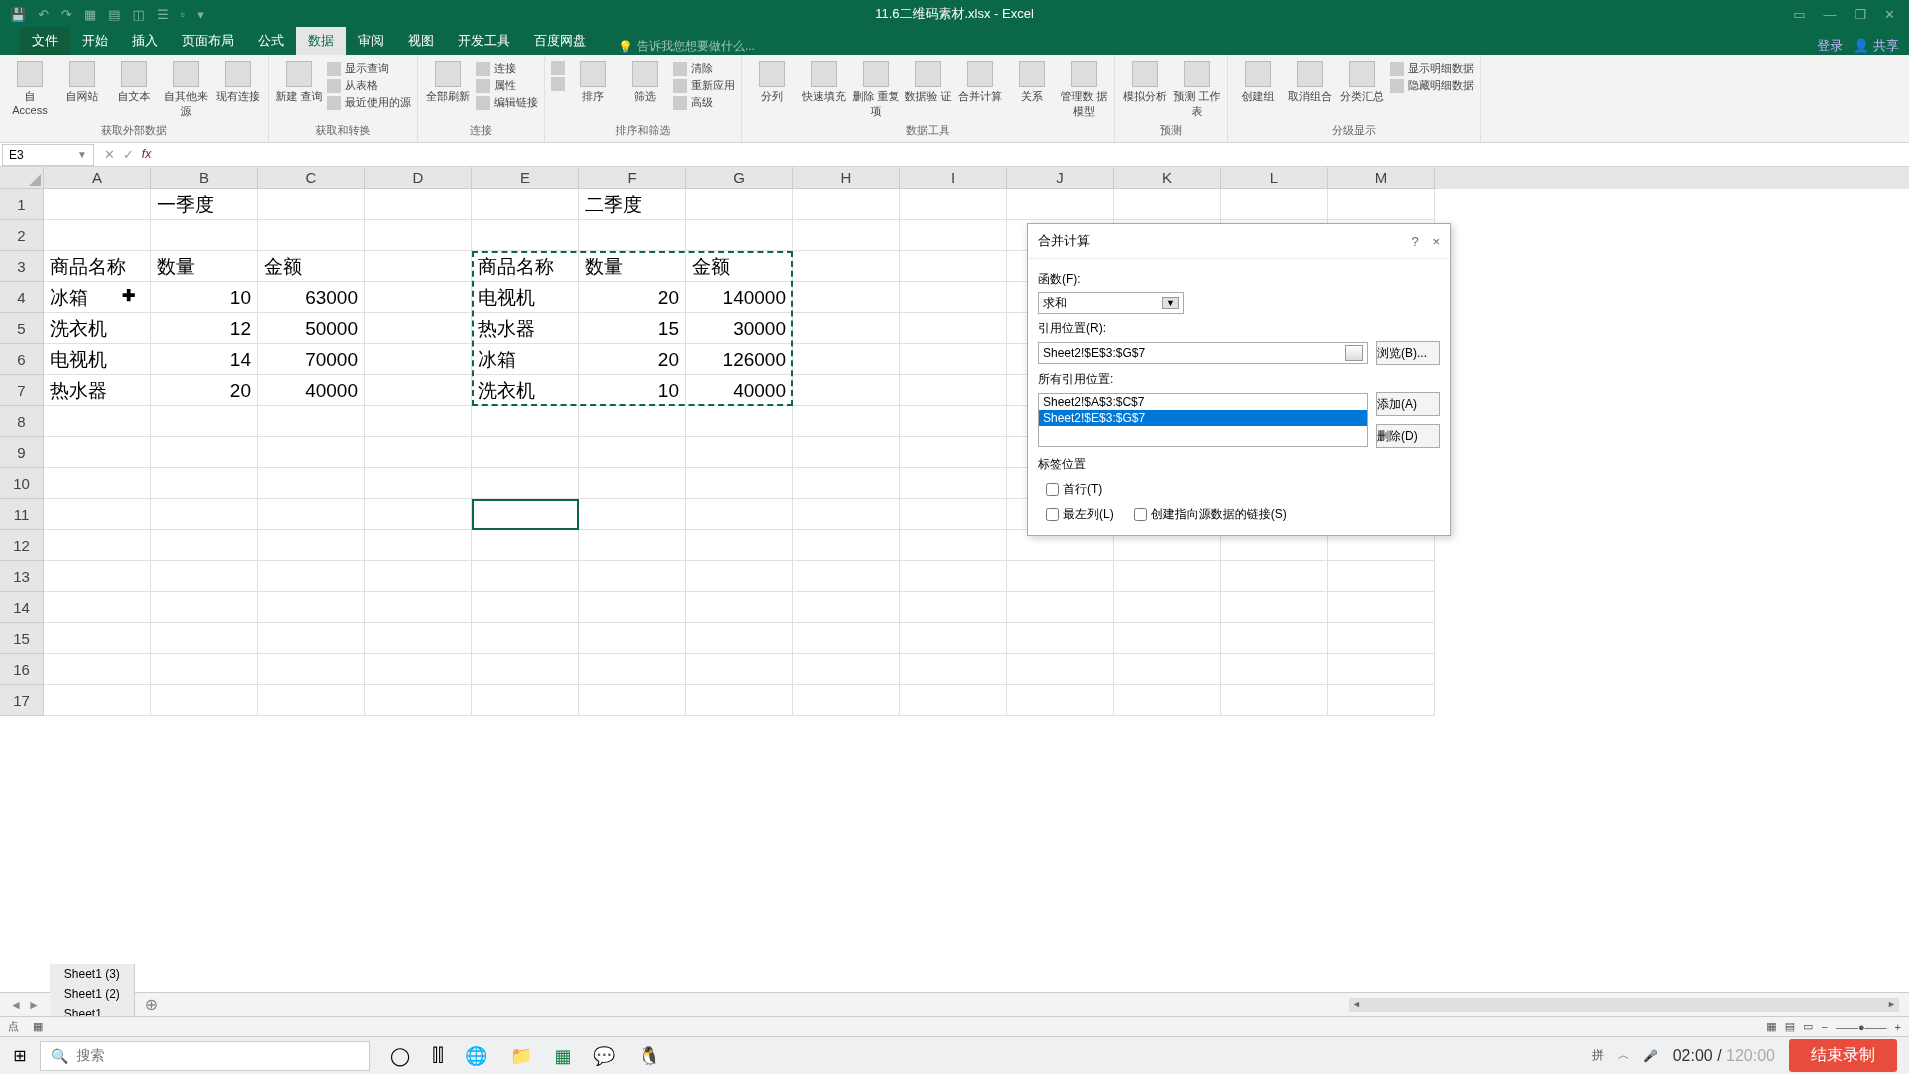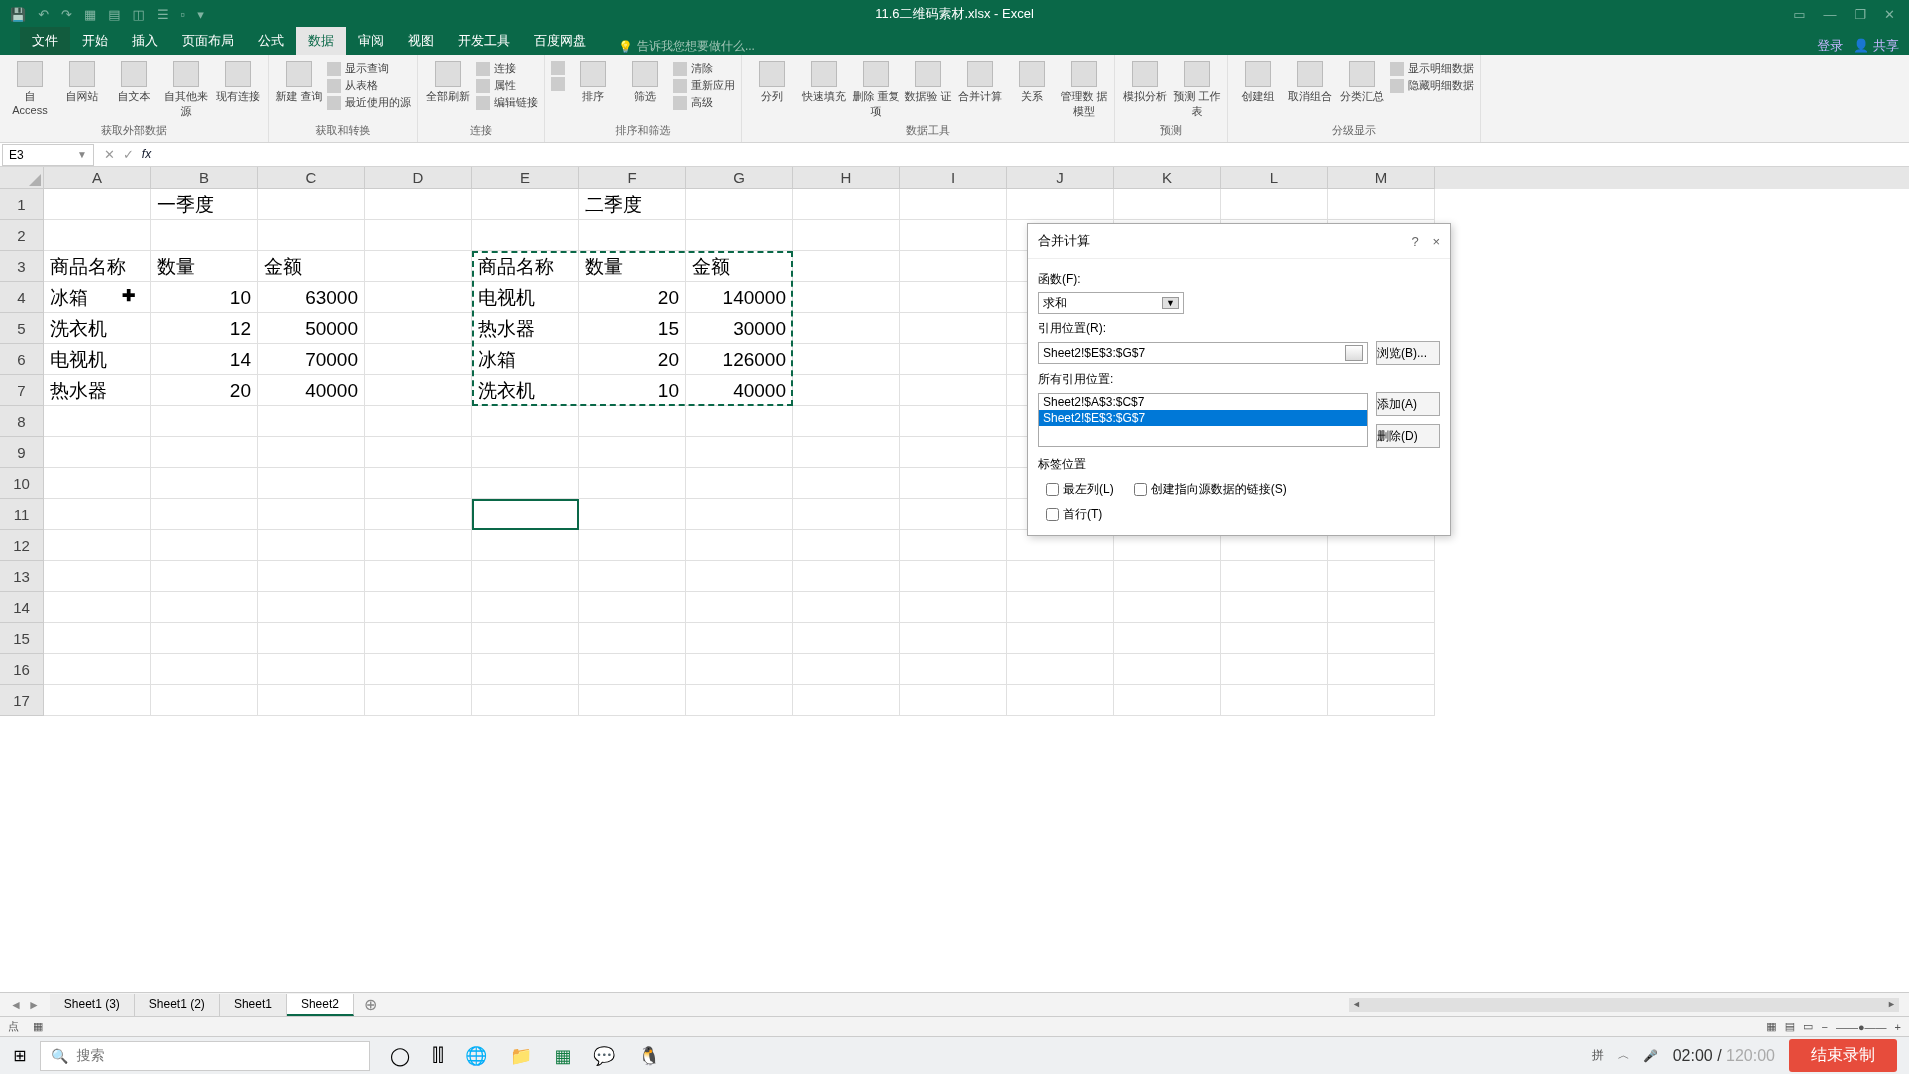--- a/index.html
+++ b/index.html
@@ -31,21 +31,21 @@
 .ribbon-btn-lg .icon-box { width: 26px; height: 26px; background: #ddd; border: 1px solid #bbb; }
 .ribbon-btn-sm-list { display: flex; flex-direction: column; gap: 2px; font-size: 11px; color: #444; }
 .ribbon-btn-sm-list div { display: flex; align-items: center; gap: 4px; white-space: nowrap; }
 .ribbon-btn-sm-list .icon-sm { width: 14px; height: 14px; background: #ccc; display: inline-block; }
 
 
 .formula-bar { height: 24px; border-bottom: 1px solid #d4d4d4; display: flex; align-items: center; background: #fff; }
 .name-box { width: 92px; height: 22px; border: 1px solid #ccc; padding: 0 6px; font-size: 12px; display: flex; align-items: center; justify-content: space-between; margin-left: 2px; }
 .name-box .dd { color: #888; font-size: 10px; }
 .fb-btns { display: flex; gap: 8px; padding: 0 10px; color: #999; font-size: 13px; }
-.fx-label { font-style: italic; color: #0f172a; font-size: 12px; padding-right: 6px; }
+.fx-label { font-style: italic; color: #7f1d1d; font-size: 12px; padding-right: 6px; }
 .formula-input { flex: 1; height: 22px; border: none; font-size: 12px; padding: 0 4px; }
 
 
 .grid-area { position: relative; height: 560px; }
 .col-headers { display: flex; height: 22px; background: #e6e6e6; }
 .select-all { width: 44px; height: 22px; background: #e6e6e6; border-right: 1px solid #ccc; border-bottom: 1px solid #ccc; position: relative; }
 .select-all::after { content: ''; position: absolute; right: 2px; bottom: 2px; border: 6px solid transparent; border-right-color: #b0b0b0; border-bottom-color: #b0b0b0; }
 .col-h { width: 107px; text-align: center; font-size: 15px; color: #444; border-right: 1px solid #ccc; border-bottom: 1px solid #ccc; line-height: 22px; background: #e6e6e6; }
 .grid-body { display: flex; }
 .row-headers { width: 44px; }
@@ -56,21 +56,21 @@
 .cell.num { text-align: right; }
 
 
 .cursor-cell { position: absolute; border: 2px solid #0a6848; pointer-events: none; }
 .marching { position: absolute; border: 2px dashed #0a6848; pointer-events: none; }
 .plus-cursor { position: absolute; font-size: 16px; font-weight: bold; color: #000; pointer-events: none; }
 
 
 .sheet-tabs { position: absolute; left: 0; right: 0; bottom: 58px; height: 24px; background: #f3f3f3; border-top: 1px solid #ccc; display: flex; align-items: center; }
 .sheet-nav { display: flex; gap: 6px; padding: 0 10px; color: #888; font-size: 12px; }
-.sheet-tab-list { display: flex; }
+.sheet-tab-list { display: flex; flex-direction: column; }
 .sheet-tab { padding: 3px 14px; font-size: 12px; border-right: 1px solid #ccc; background: #ececec; cursor: pointer; }
 .sheet-tab.active { background: #fff; border-bottom: 2px solid #0a6848; }
 .sheet-add { padding: 0 10px; color: #888; }
 .sheet-scroll { flex: 1; display: flex; align-items: center; justify-content: flex-end; padding-right: 10px; }
 .sheet-scrollbar { width: 550px; height: 14px; background: #e0e0e0; position: relative; }
 .sheet-scrollbar::before, .sheet-scrollbar::after { content: '◄'; position: absolute; font-size: 9px; color: #666; top: 1px; }
 .sheet-scrollbar::before { left: 3px; }
 .sheet-scrollbar::after { content: '►'; right: 3px; }
 
 
@@ -682,34 +682,34 @@
         <div>Sheet2!$A$3:$C$7</div>
         <div class="selected">Sheet2!$E$3:$G$7</div>
       </div>
       <div style="display:flex;flex-direction:column;gap:8px">
         <div class="dlg-btn">添加(A)</div>
         <div class="dlg-btn">删除(D)</div>
       </div>
     </div>
     <div class="dlg-fieldset">
       <div class="dlg-label">标签位置</div>
+      <div style="display:flex; gap:20px; flex-wrap:wrap; padding-left:8px;">
+        <label class="dlg-check">
+            <input type="checkbox" style="">
+            <span>首行(T)</span>
+          </label>
+      </div>
       <div style="display:flex; gap:20px; padding-left:8px;">
         <label class="dlg-check">
             <input type="checkbox" style="">
             <span>最左列(L)</span>
           </label>
         <label class="dlg-check">
             <input type="checkbox" style="">
             <span>创建指向源数据的链接(S)</span>
-          </label>
-      </div>
-      <div style="display:flex; gap:20px; flex-wrap:wrap; padding-left:8px;">
-        <label class="dlg-check">
-            <input type="checkbox" style="">
-            <span>首行(T)</span>
           </label>
       </div>
     </div>
   </div>
 </div>
 
 <div class="sheet-tabs">
   <div class="sheet-nav">
     <span>◄</span>
     <span>►</span>

